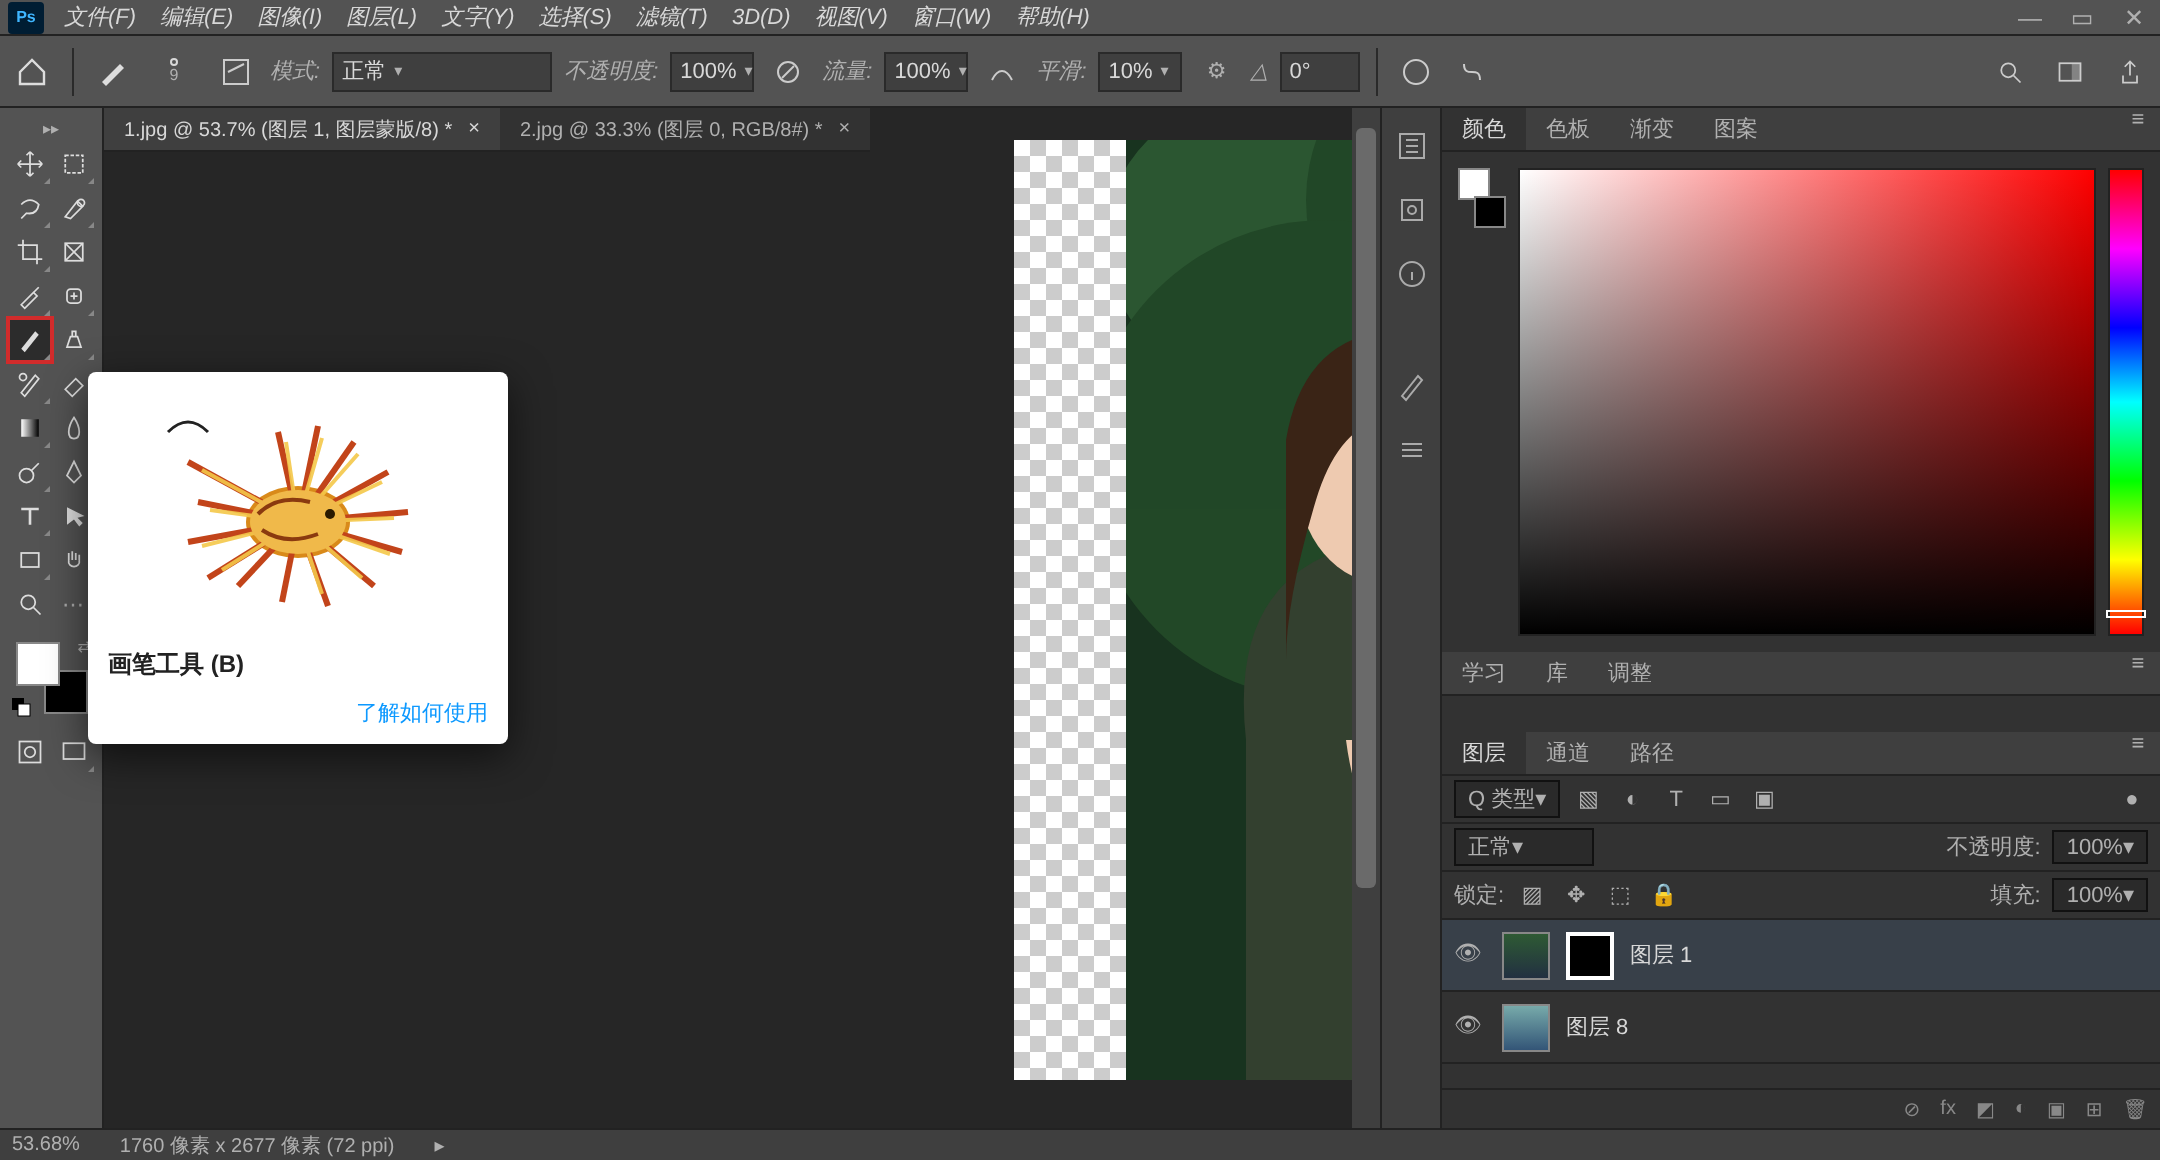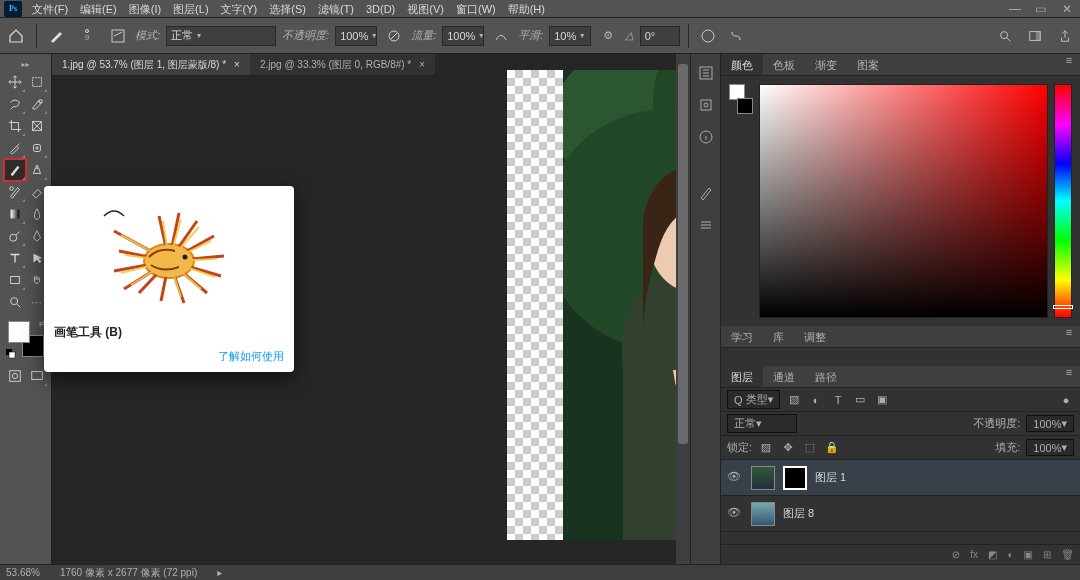--- a/index.html
+++ b/index.html
@@ -13,22 +13,22 @@
     --fg-dimmer:#888;
     --accent:#0d99ff;
     --red:#d12b2b;
   }
   *{box-sizing:border-box;font-family:"Microsoft YaHei","PingFang SC",Arial,sans-serif;}
   body{margin:0;width:1080px;height:580px;background:#222;color:var(--fg);font-size:11px;overflow:hidden;position:relative;}
   svg{display:block;}
 
   
   .menubar{display:flex;align-items:center;height:18px;background:var(--bg-panel);border-bottom:1px solid var(--bg-divider);}
-  .ps-badge{width:18px;height:16px;margin:0 4px;background:#001d33;border-radius:2px;display:flex;align-items:center;justify-content:center;color:#3fb6ff;font-size:8px;font-weight:bold;font-family:Liberation Serif, serif;}
-  .menubar .item{padding:0 6px;line-height:18px;color:var(--fg);}
+  .ps-badge{width:18px;height:16px;margin:0 4px;background:#001d33;border-radius:2px;display:flex;align-items:center;justify-content:center;color:#3fb6ff;font-size:8px;font-weight:bold;}
+  .menubar .item{padding:0 6px;line-height:18px;color:var(--fg);font-style:italic;}
   .spacer{flex:1;}
   .winbtn{width:26px;text-align:center;color:var(--fg-dim);font-size:12px;line-height:18px;}
 
   
   .optbar{display:flex;align-items:center;height:36px;background:var(--bg-panel);border-bottom:1px solid var(--bg-divider);padding:0 4px;gap:6px;}
   .optbar .home{width:24px;height:24px;display:flex;align-items:center;justify-content:center;}
   .optbar .divider{width:1px;height:24px;background:#2a2a2a;margin:0 2px;}
   .optbar .brush-prev{width:28px;height:28px;display:flex;flex-direction:column;align-items:center;justify-content:center;}
   .optbar .brush-prev .dot{width:4px;height:4px;border:1px solid var(--fg);border-radius:50%;}
   .optbar .brush-prev .num{font-size:8px;color:var(--fg-dim);}
@@ -94,21 +94,21 @@
   .layer.selected{background:#4a6a8a44;}
   .layer .eye{width:16px;height:16px;color:var(--fg-dim);}
   .layer .thumb{width:24px;height:24px;background:#666;border:1px solid #888;}
   .layer .mask{width:24px;height:24px;background:#000;border:2px solid #fff;}
   .layersfoot{height:20px;display:flex;align-items:center;justify-content:flex-end;gap:10px;padding:0 6px;border-top:1px solid #222;color:var(--fg-dimmer);font-size:10px;}
 
   
   .status{height:16px;display:flex;align-items:center;background:var(--bg-dark);border-top:1px solid #222;font-size:10px;color:var(--fg-dim);padding:0 6px;gap:20px;}
 
   
-  .tooltip{position:absolute;left:44px;top:186px;width:250px;background:#fff;color:#222;border-radius:4px;box-shadow:0 6px 20px rgba(0,0,0,0.6);z-index:50;overflow:hidden;}
+  .tooltip{position:absolute;left:44px;top:186px;width:210px;background:#fff;color:#222;border-radius:4px;box-shadow:0 6px 20px rgba(0,0,0,0.6);z-index:50;overflow:hidden;}
   .tooltip .img{height:130px;display:flex;align-items:center;justify-content:center;}
   .tooltip .body{padding:8px 10px 6px 10px;}
   .tooltip .title{font-weight:bold;font-size:12px;margin-bottom:2px;}
   .tooltip .desc{font-size:11px;color:#555;}
   .tooltip .link{text-align:right;padding:0 10px 8px 0;}
   .tooltip .link a{color:var(--accent);font-size:11px;text-decoration:none;}
 </style>
 </head>
 <body>
 

